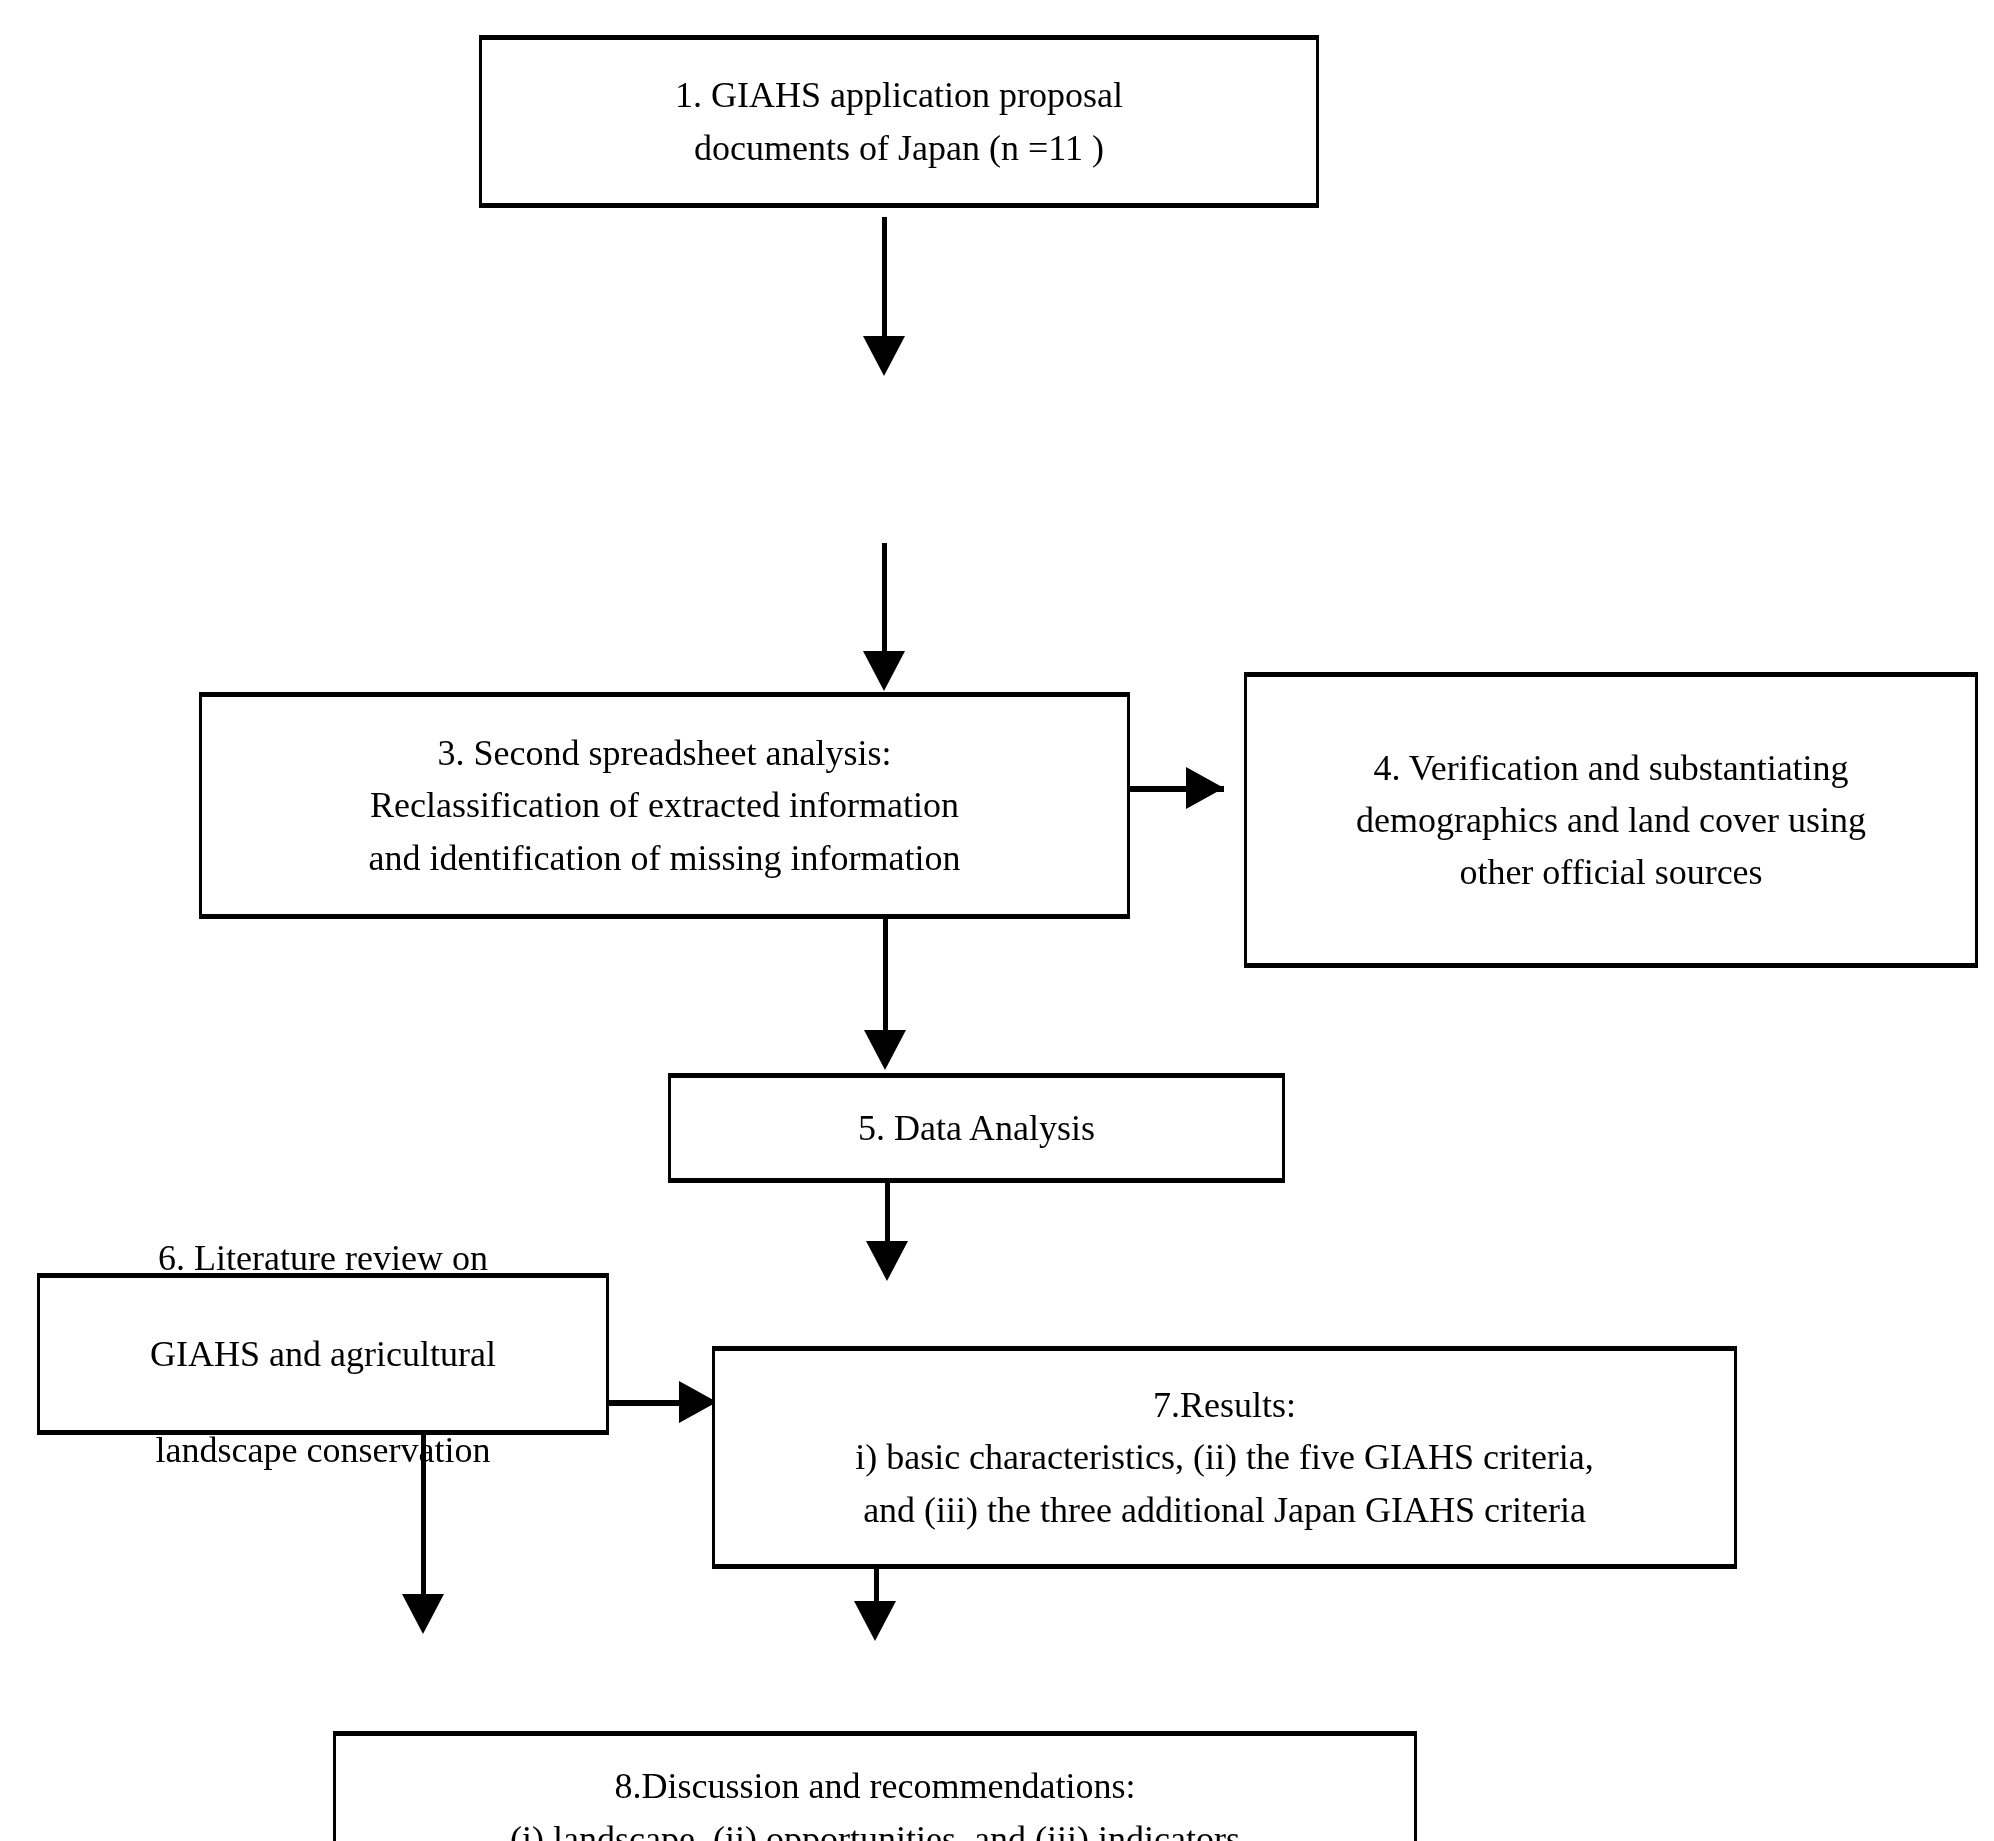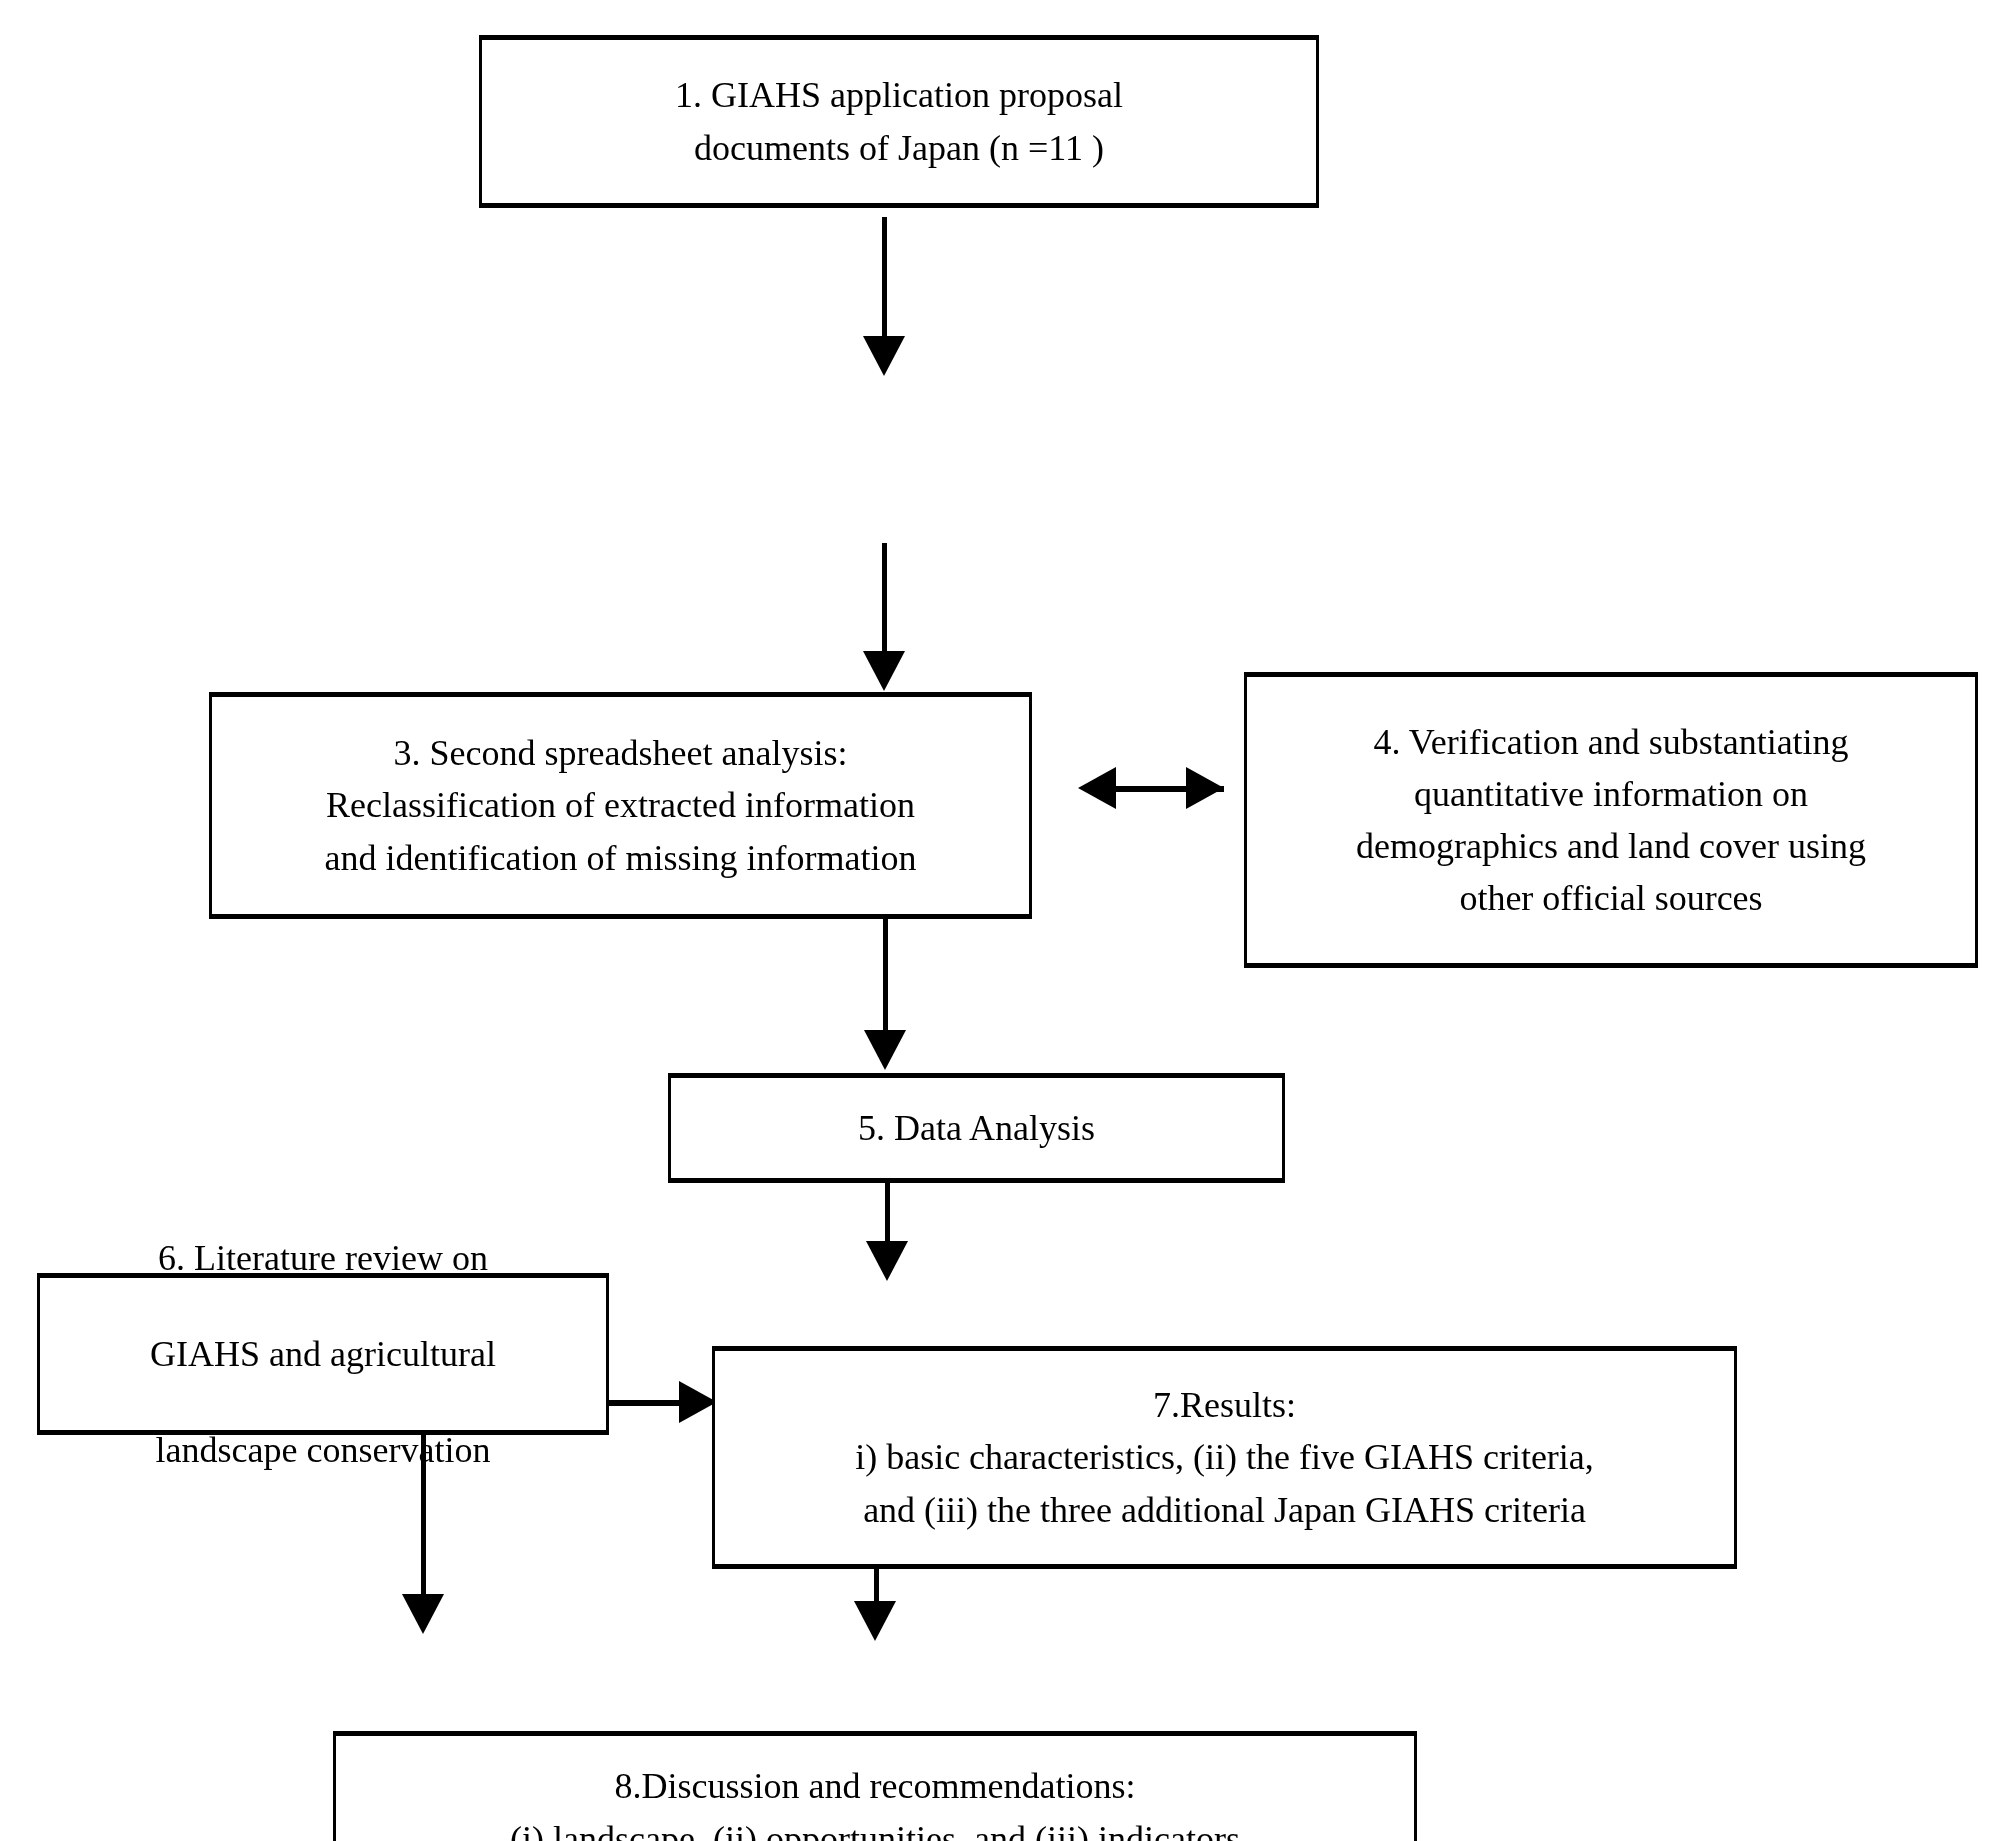--- a/index.html
+++ b/index.html
@@ -90,29 +90,28 @@
     <span class="line">documents of Japan (n =11 )</span>
   </div>
 
   <div class="v-line" style="left:882px; top:217px; height:127px;"></div>
   <div class="arrow-down" style="left:863px; top:336px;"></div>
 
 
   <div class="v-line" style="left:882px; top:543px; height:115px;"></div>
   <div class="arrow-down" style="left:863px; top:651px;"></div>
 
-  <div class="node heavy" style="left:209px; top:692px; width:823px; height:227px;">
+  <div class="node heavy" style="left:199px; top:692px; width:931px; height:227px;">
     <span class="line">3. Second spreadsheet analysis:</span>
     <span class="line">Reclassification of extracted information</span>
     <span class="line">and identification of missing information</span>
   </div>
 
   <div class="node heavy" style="left:1244px; top:672px; width:734px; height:296px;">
     <span class="line">4. Verification and substantiating</span>
-    <span class="line">quantitative information on</span>
     <span class="line">demographics and land cover using</span>
     <span class="line">other official sources</span>
   </div>
 
   <div class="h-line" style="left:1097px; top:786px; width:127px;"></div>
   <div class="arrow-left" style="left:1078px; top:767px;"></div>
   <div class="arrow-right" style="left:1186px; top:767px;"></div>
 
   <div class="v-line" style="left:883px; top:916px; height:120px;"></div>
   <div class="arrow-down" style="left:864px; top:1030px;"></div>

